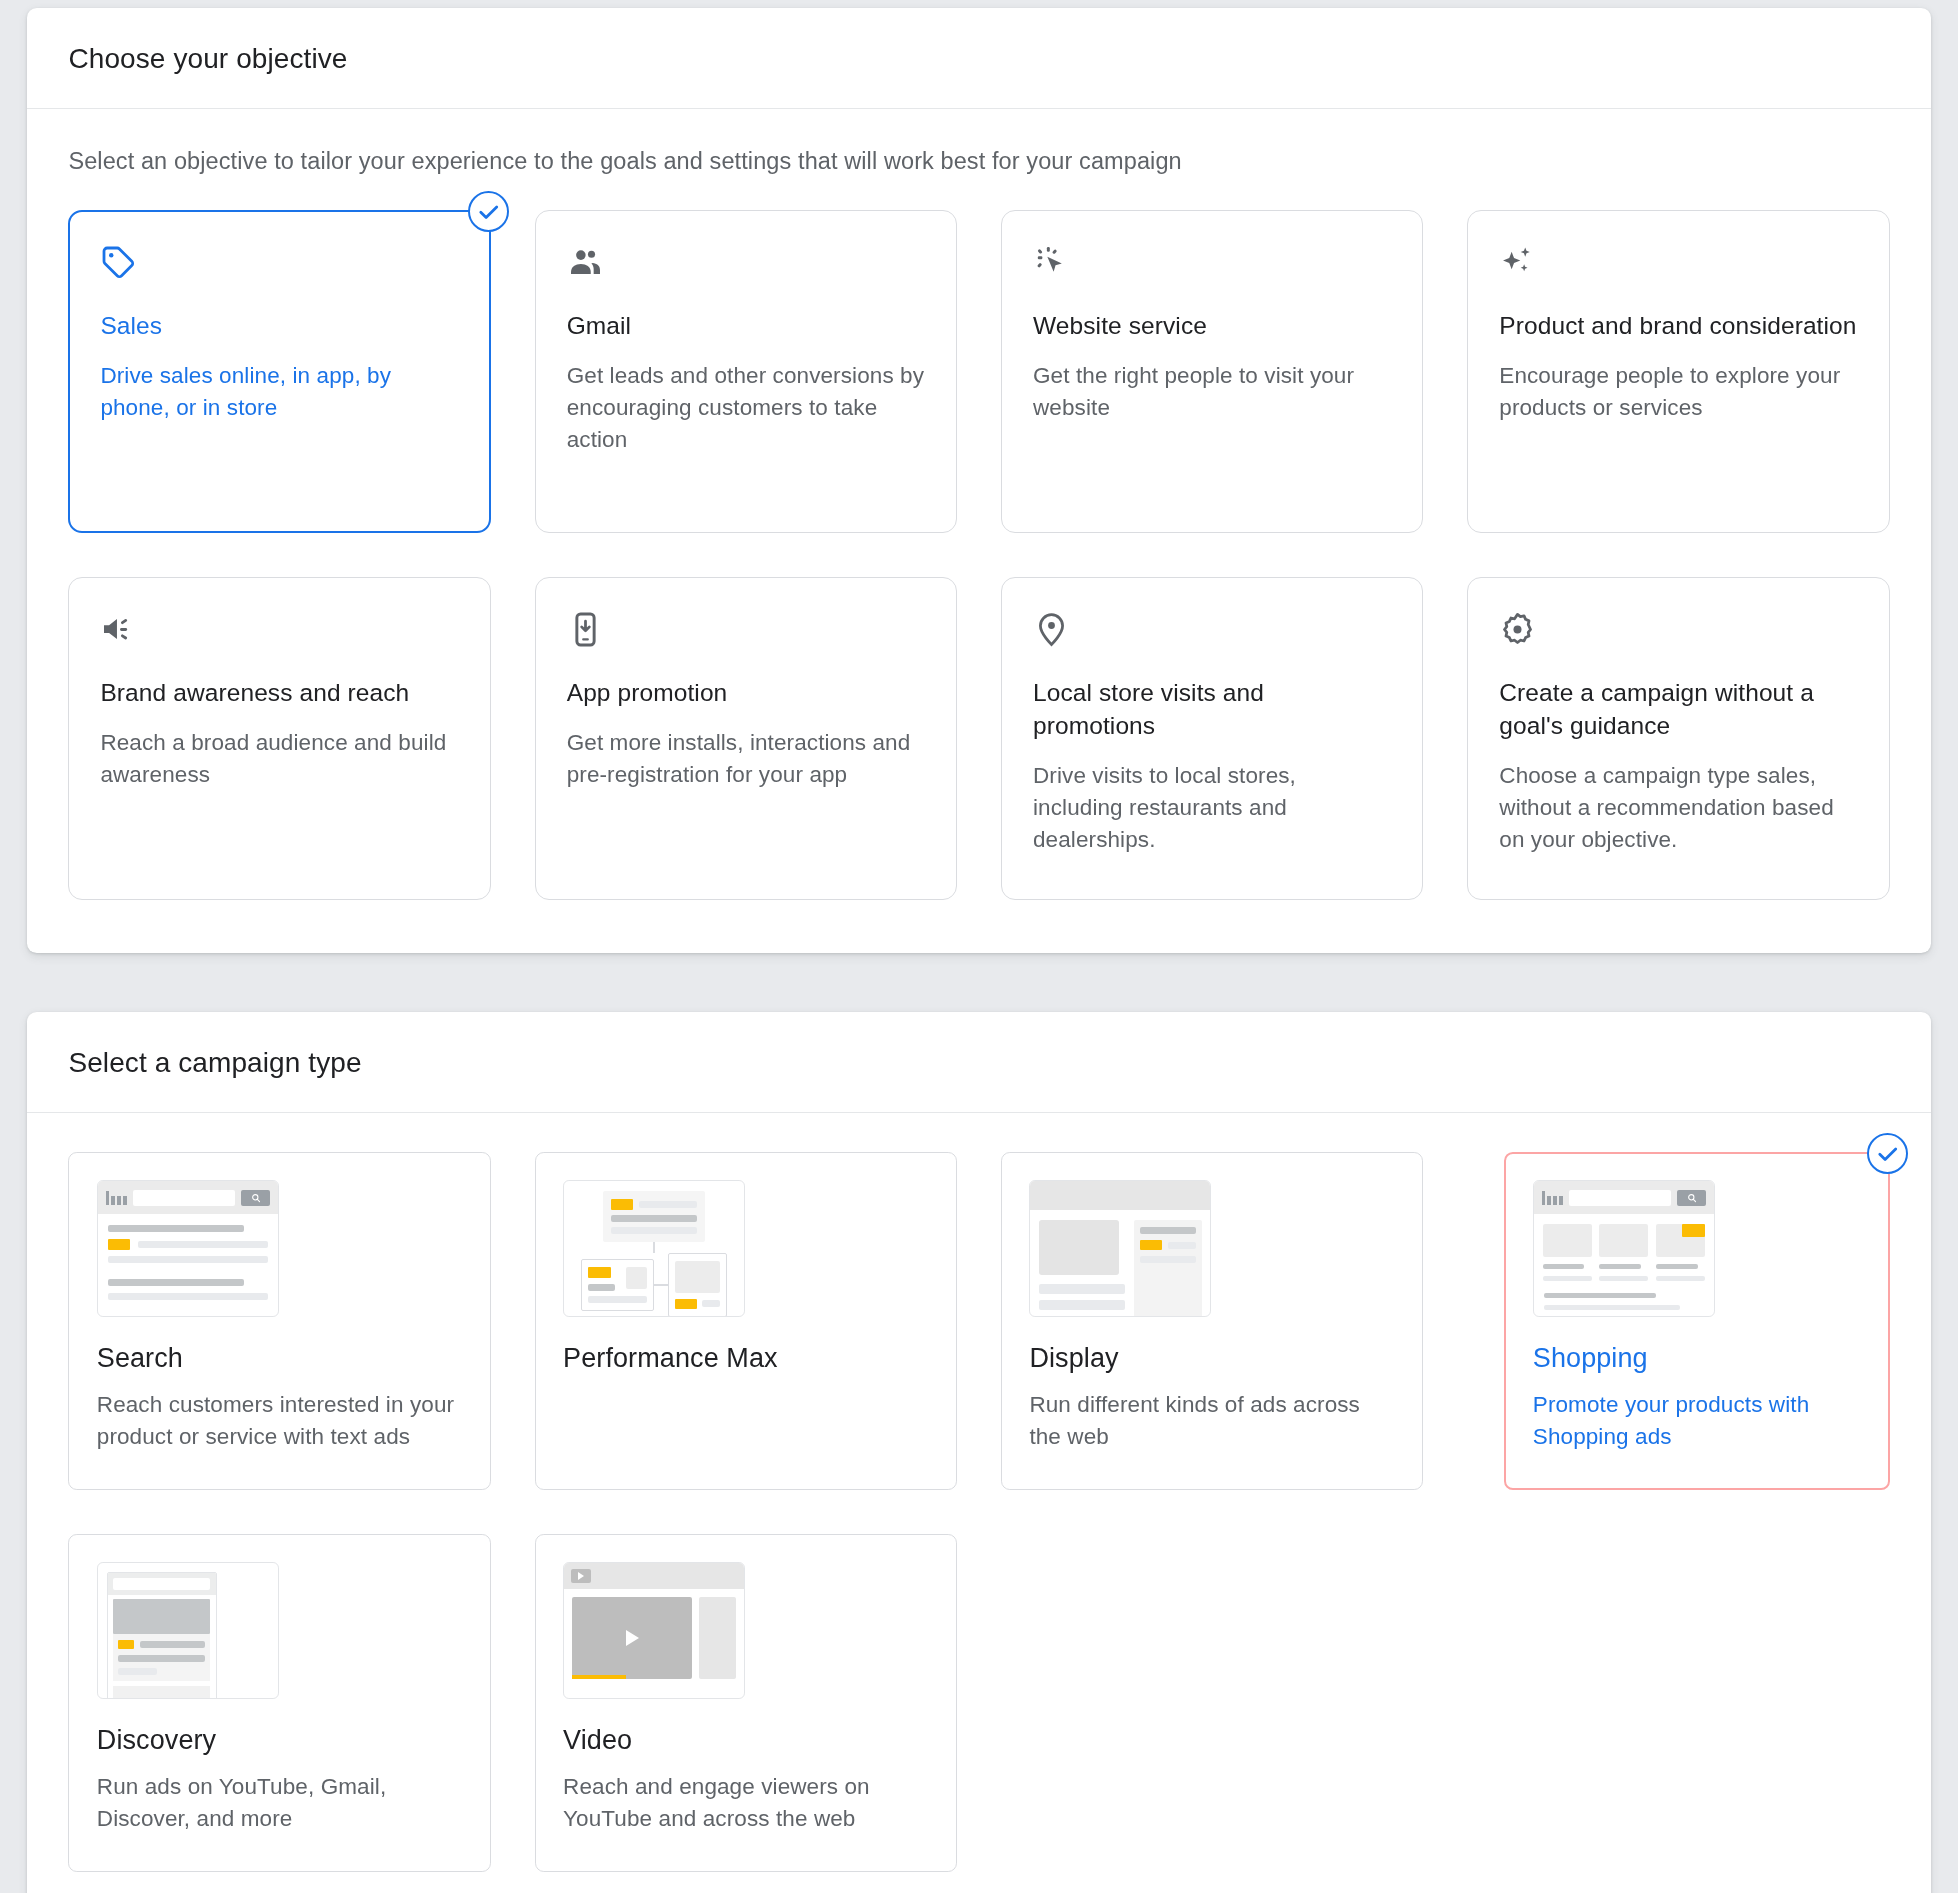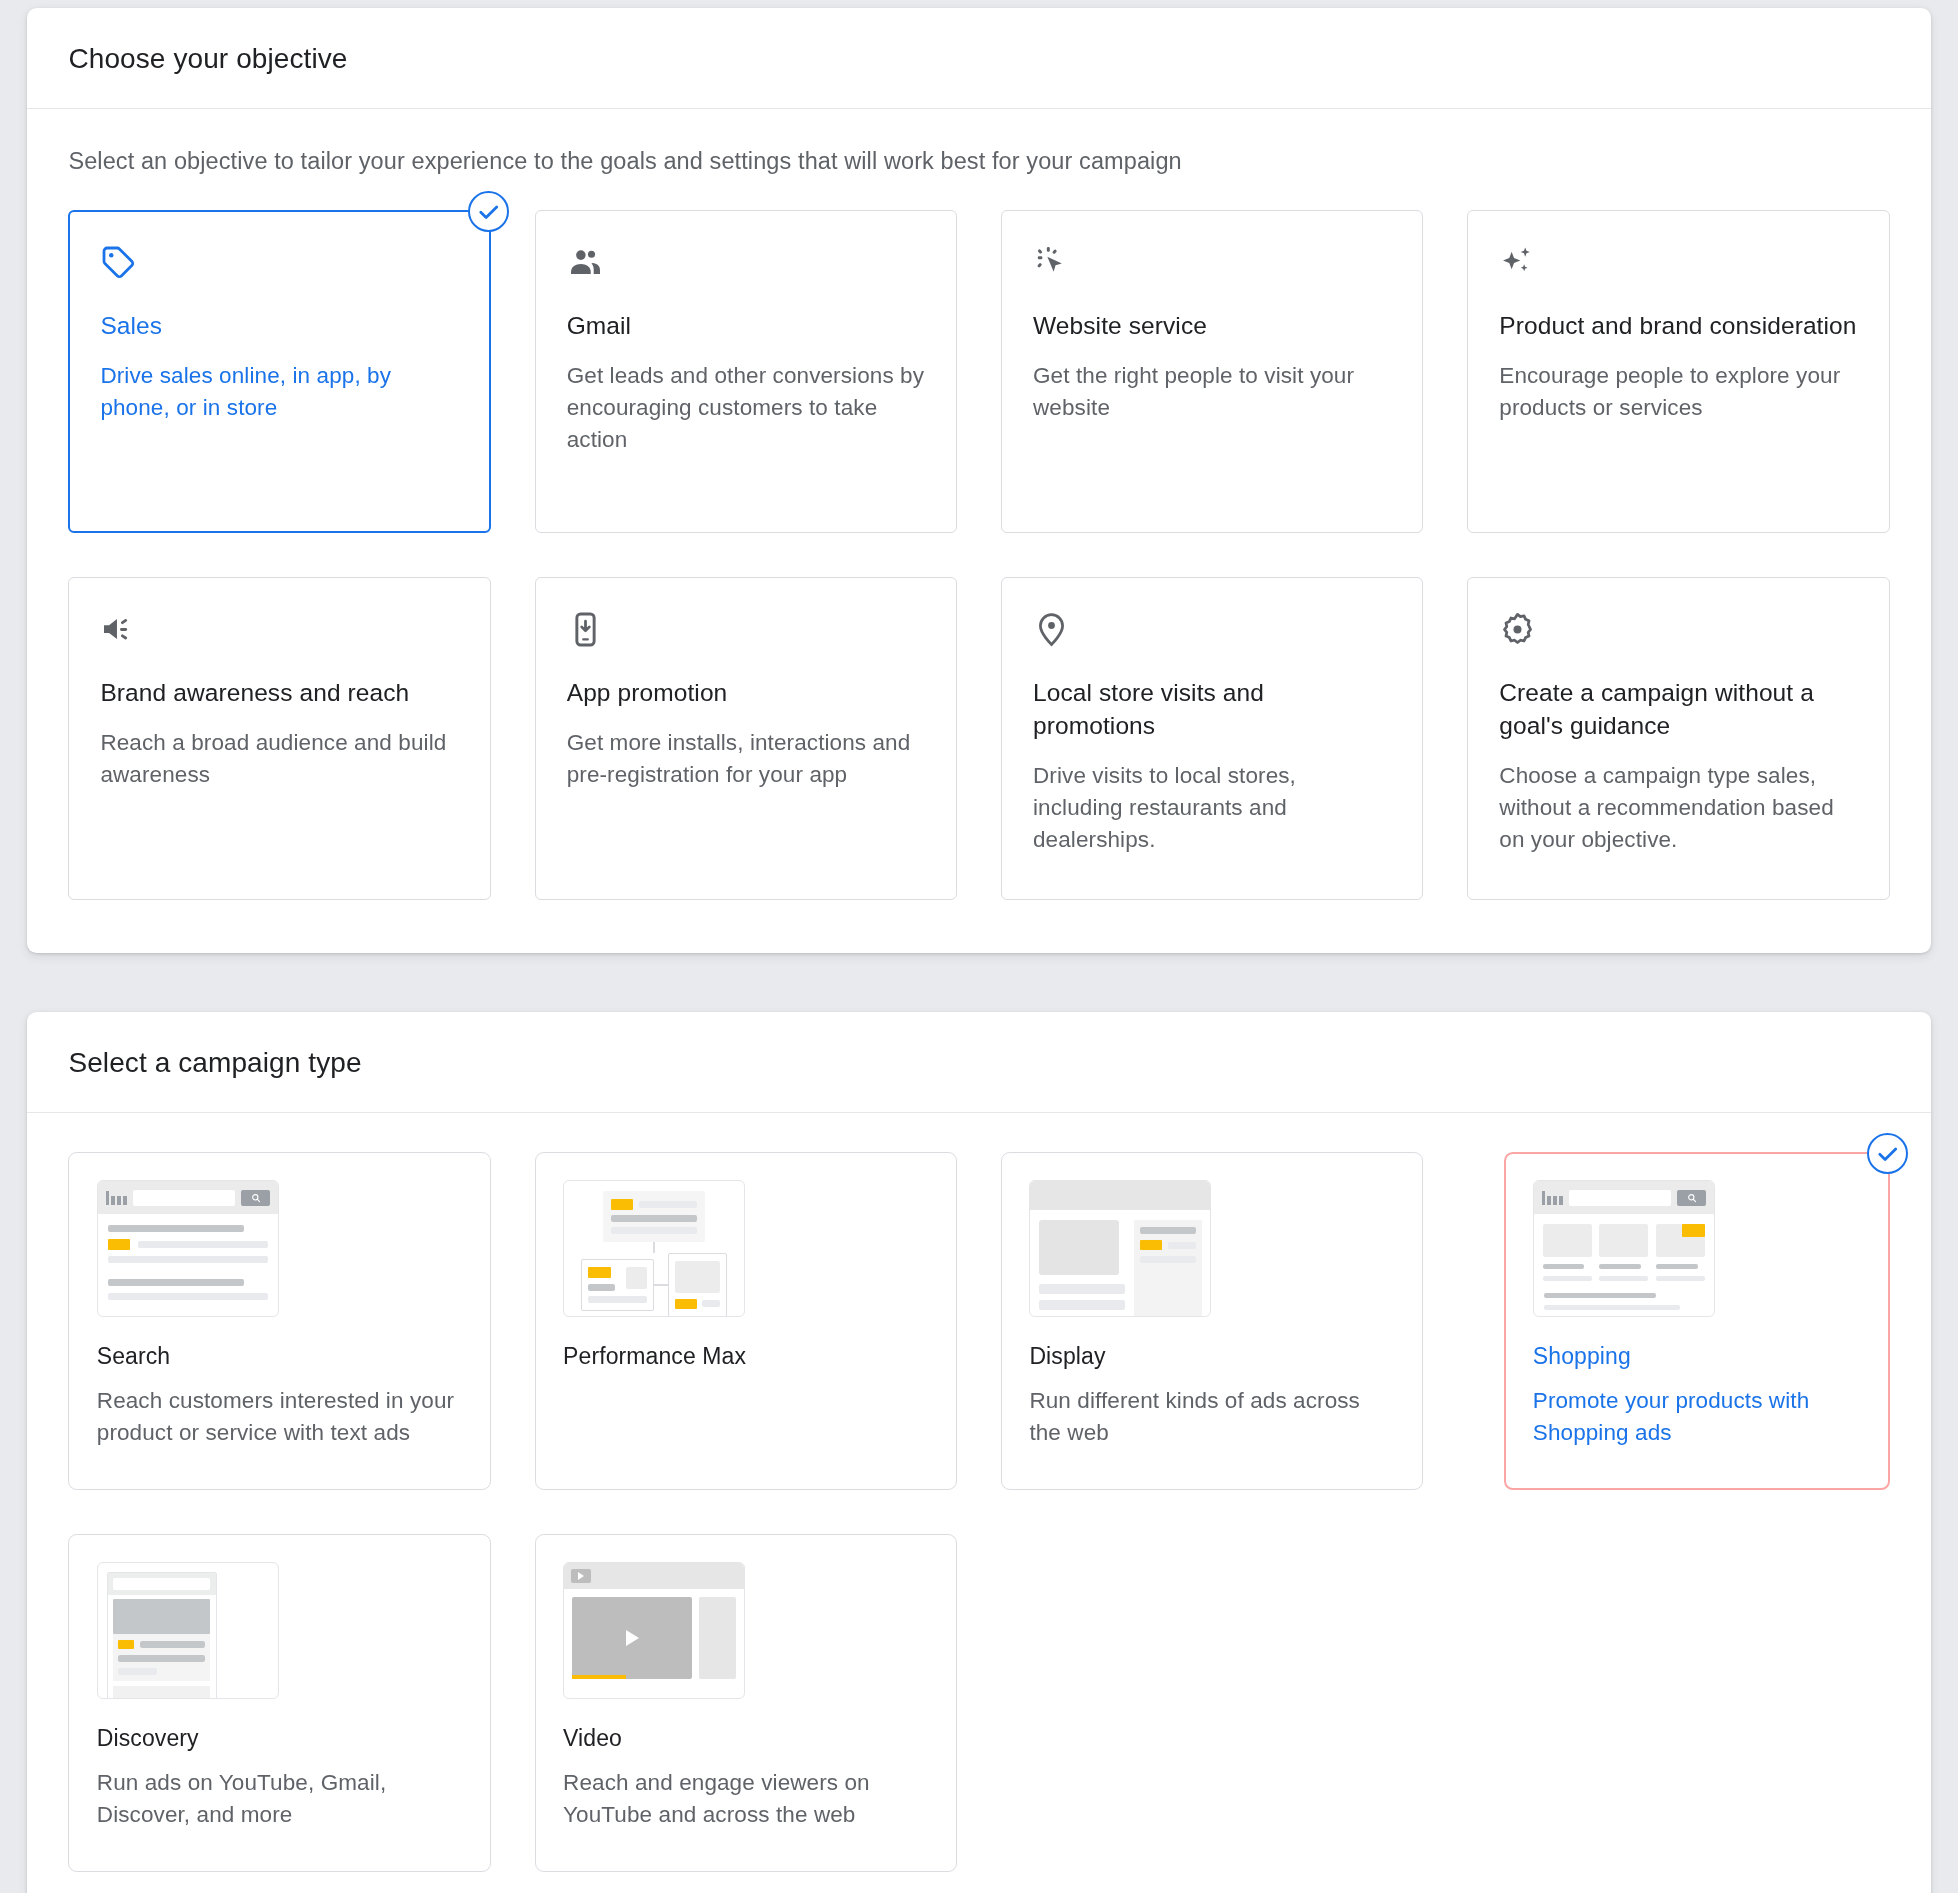--- a/index.html
+++ b/index.html
@@ -57,21 +57,21 @@
   .card-grid {
     display: grid;
     grid-template-columns: repeat(4, 1fr);
     column-gap: 44px;
     row-gap: 44px;
   }
 
   .opt-card {
     position: relative;
     border: 1px solid #dadce0;
-    border-radius: 6px;
+    border-radius: 14px;
     background: #fff;
     padding: 33px 31px 29px 31px;
     min-height: 323px;
     cursor: pointer;
   }
 
   .opt-card.selected {
     border: 2px solid #1a73e8;
     padding: 32px 30px 28px 30px;
   }
@@ -135,21 +135,21 @@
     min-height: 338px;
     cursor: pointer;
   }
   .type-card.selected {
     border: 2px solid #fca5a5;
     padding: 26.5px 26.5px 28px 26.5px;
     margin-left: 37px;
   }
 
   .type-title {
-    font-size: 23px;
+    font-size: 27px;
     font-weight: 500;
     color: #202124;
     margin: 25.5px 0 15.7px 0;
     letter-spacing: 0.1px;
   }
   .type-desc {
     font-size: 22.5px;
     color: #5f6368;
     line-height: 1.42;
     letter-spacing: 0.1px;

